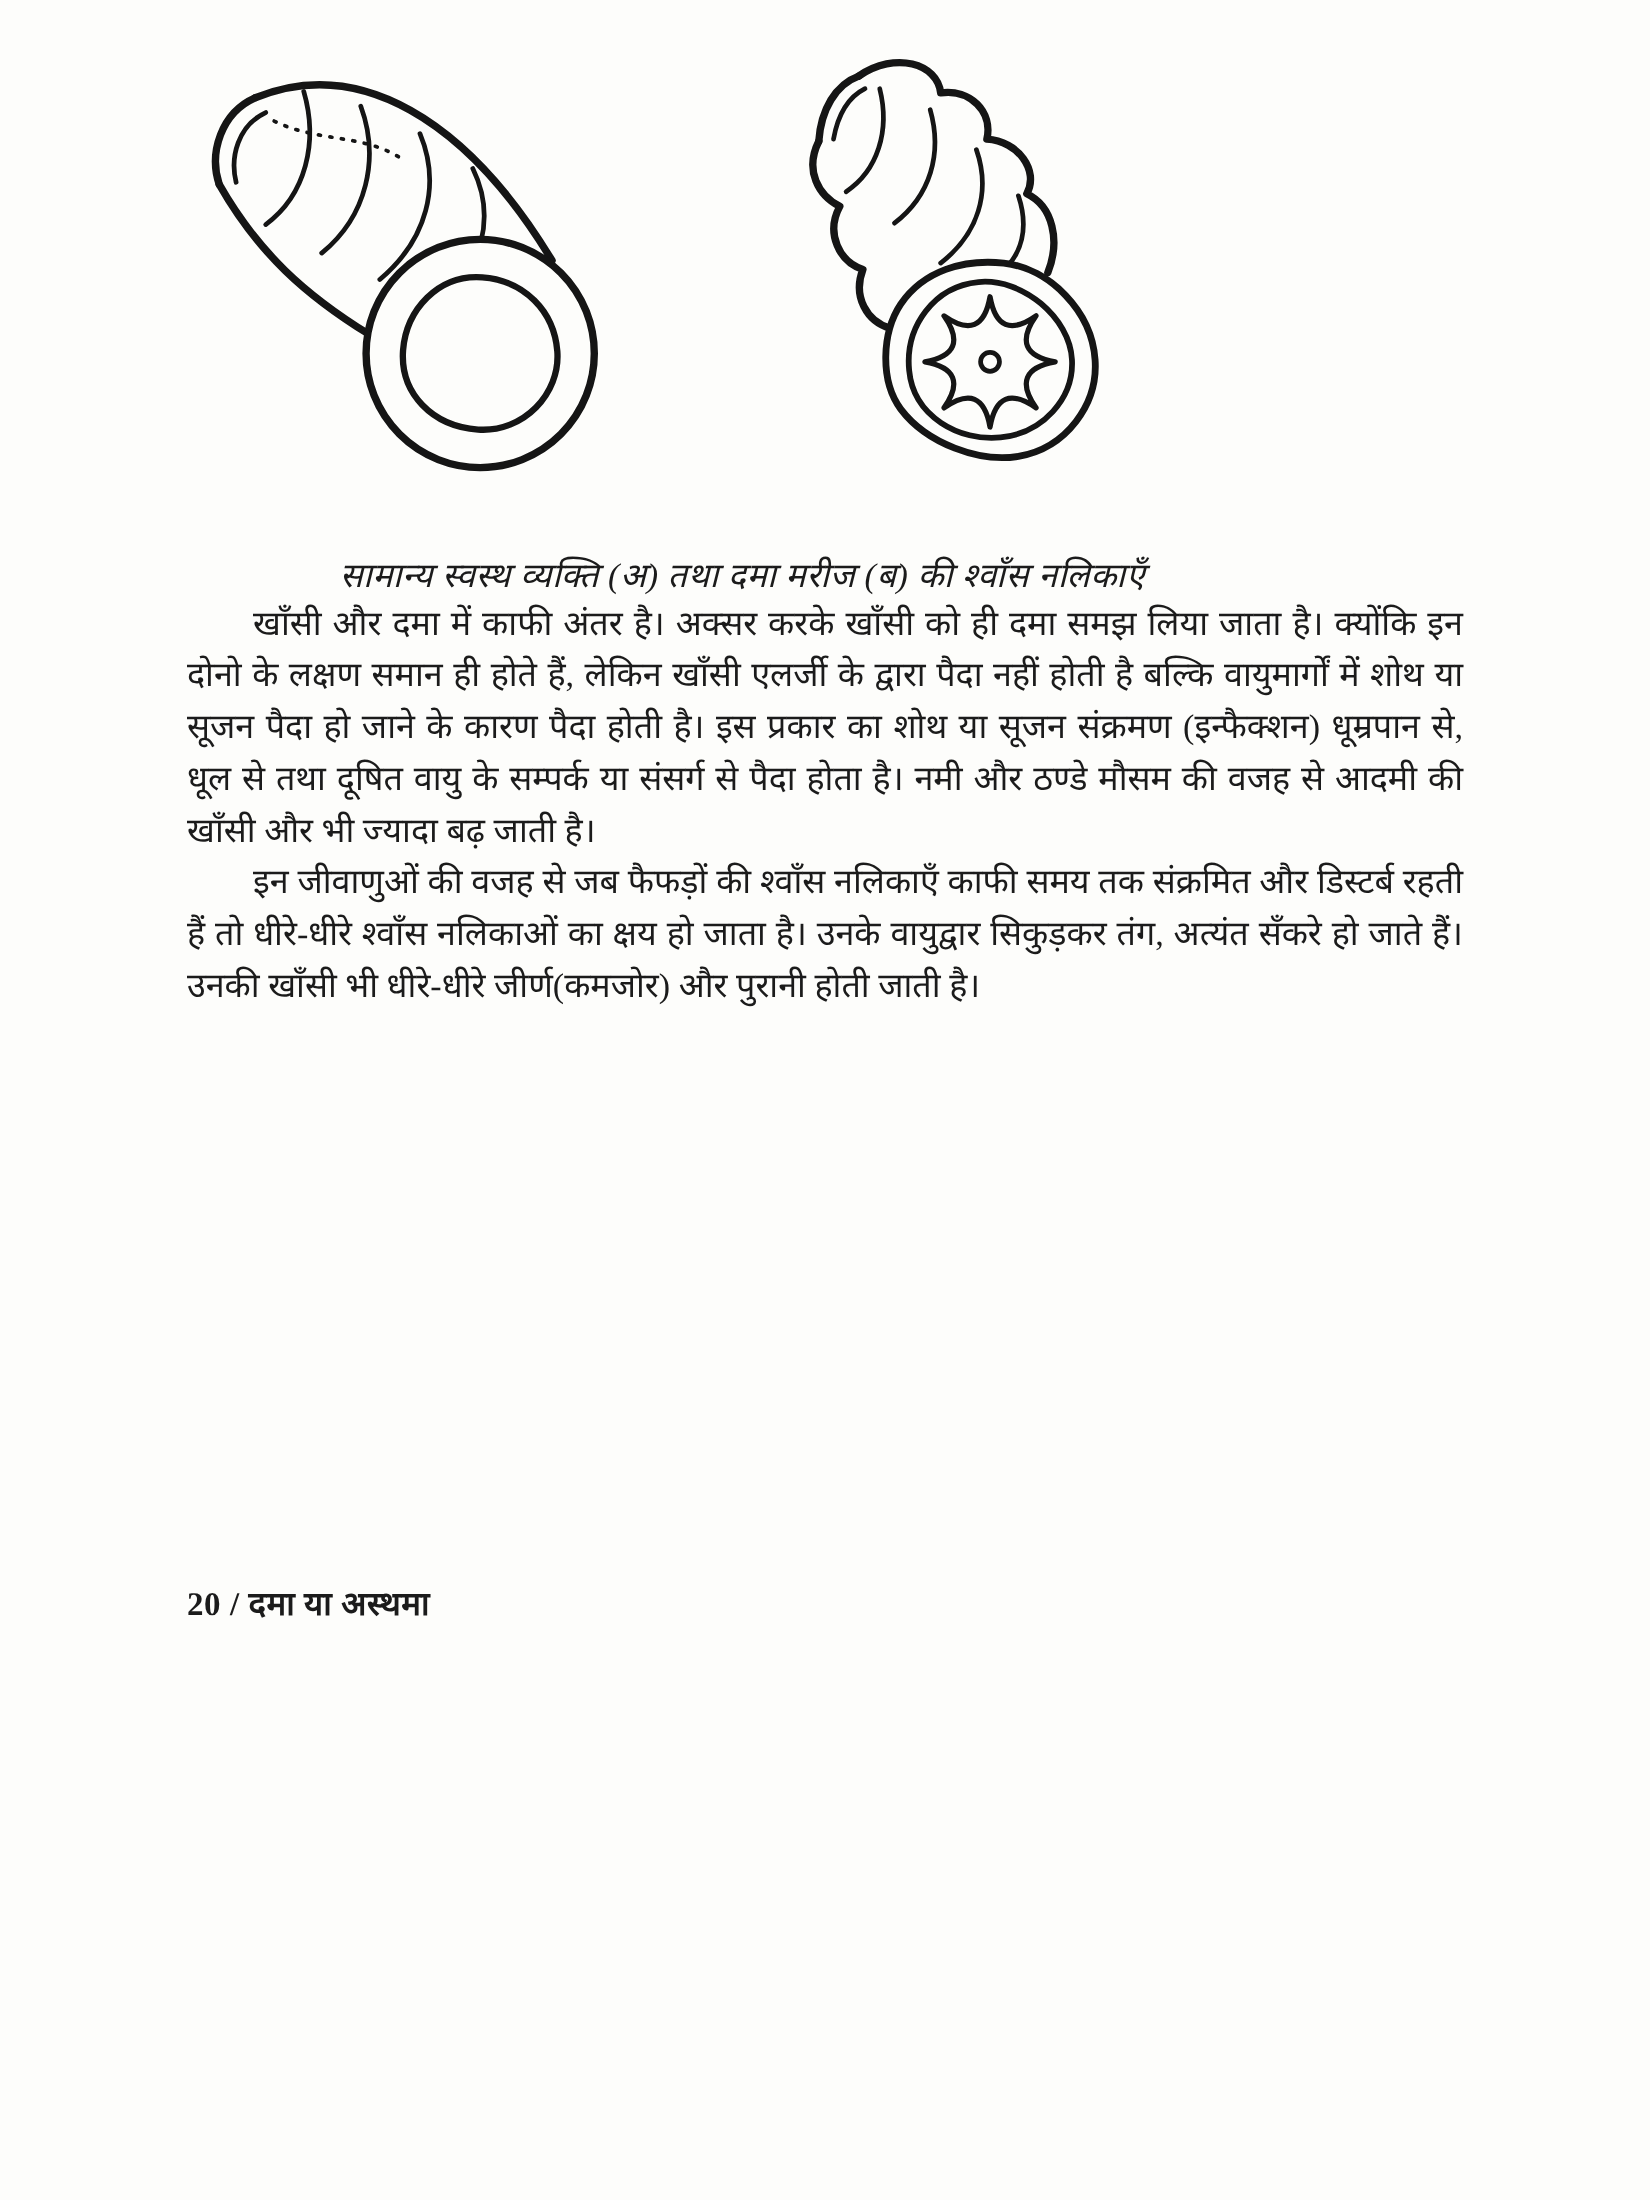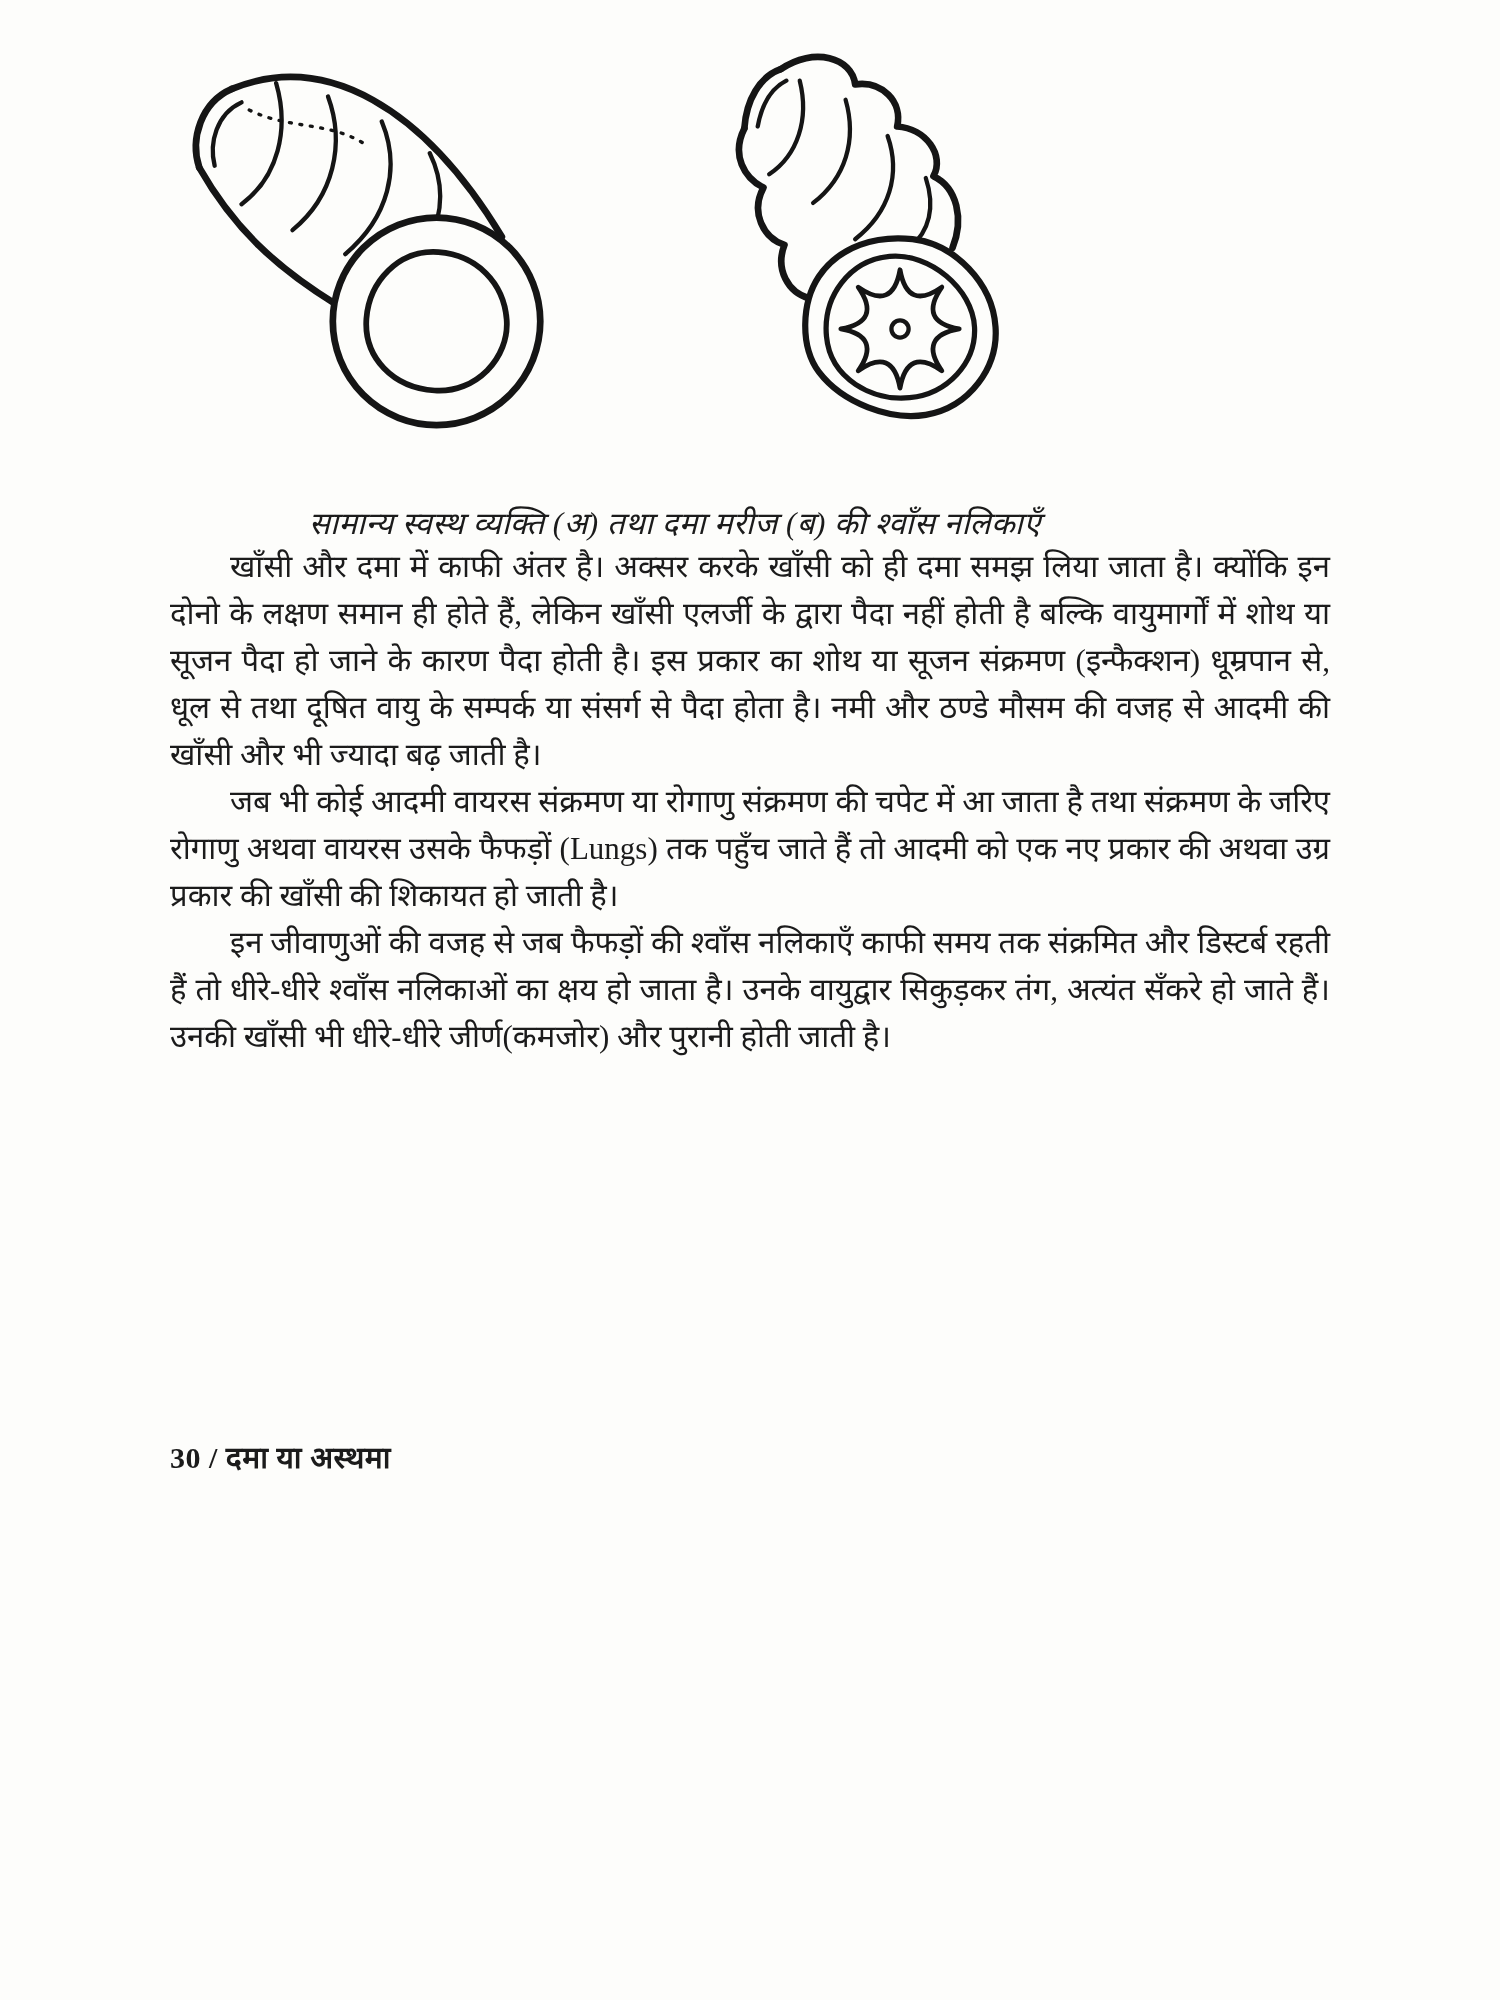--- a/index.html
+++ b/index.html
@@ -119,19 +119,18 @@
 
         <path class="tube-fill" stroke-width="5" d="M 287,290 Q 243.5,297.7 268.8,333.8 Q 232.7,308.5 225,352 Q 217.3,308.5 181.2,333.8 Q 206.5,297.7 163,290 Q 206.5,282.3 181.2,246.2 Q 217.3,271.5 225,228 Q 232.7,271.5 268.8,246.2 Q 243.5,282.3 287,290 Z"></path>
         <circle class="tube-line" cx="225" cy="290" r="9" stroke-width="4.5"></circle>
       </svg>
     </div>
 
     <div class="caption">सामान्य स्वस्थ व्यक्ति (अ) तथा दमा मरीज (ब) की श्वाँस नलिकाएँ</div>
 
     <div class="bodytext">
       <p>खाँसी और दमा में काफी अंतर है। अक्सर करके खाँसी को ही दमा समझ लिया जाता है। क्योंकि इन दोनो के लक्षण समान ही होते हैं, लेकिन खाँसी एलर्जी के द्वारा पैदा नहीं होती है बल्कि वायुमार्गों में शोथ या सूजन पैदा हो जाने के कारण पैदा होती है। इस प्रकार का शोथ या सूजन संक्रमण (इन्फैक्शन) धूम्रपान से, धूल से तथा दूषित वायु के सम्पर्क या संसर्ग से पैदा होता है। नमी और ठण्डे मौसम की वजह से आदमी की खाँसी और भी ज्यादा बढ़ जाती है।</p>
-      <p>जब भी कोई आदमी वायरस संक्रमण या रोगाणु संक्रमण की चपेट में आ जाता है तथा संक्रमण के जरिए रोगाणु अथवा वायरस उसके फैफड़ों (Lungs) तक पहुँच जाते हैं तो आदमी को एक नए प्रकार की अथवा उग्र प्रकार की खाँसी की शिकायत हो जाती है।</p>
       <p>इन जीवाणुओं की वजह से जब फैफड़ों की श्वाँस नलिकाएँ काफी समय तक संक्रमित और डिस्टर्ब रहती हैं तो धीरे-धीरे श्वाँस नलिकाओं का क्षय हो जाता है। उनके वायुद्वार सिकुड़कर तंग, अत्यंत सँकरे हो जाते हैं। उनकी खाँसी भी धीरे-धीरे जीर्ण(कमजोर) और पुरानी होती जाती है।</p>
     </div>
   </div>
 
-  <div class="page-footer">30 / दमा या अस्थमा</div>
+  <div class="page-footer">20 / दमा या अस्थमा</div>
 </div>
 
 </body></html>

